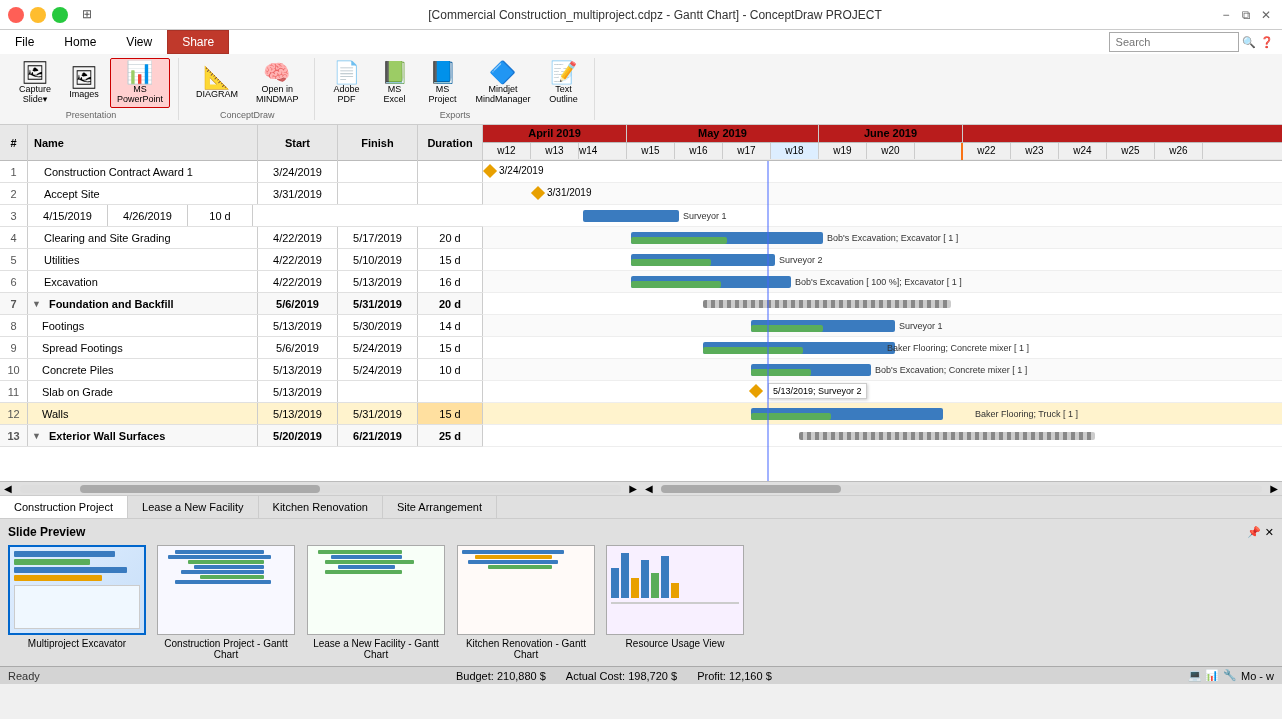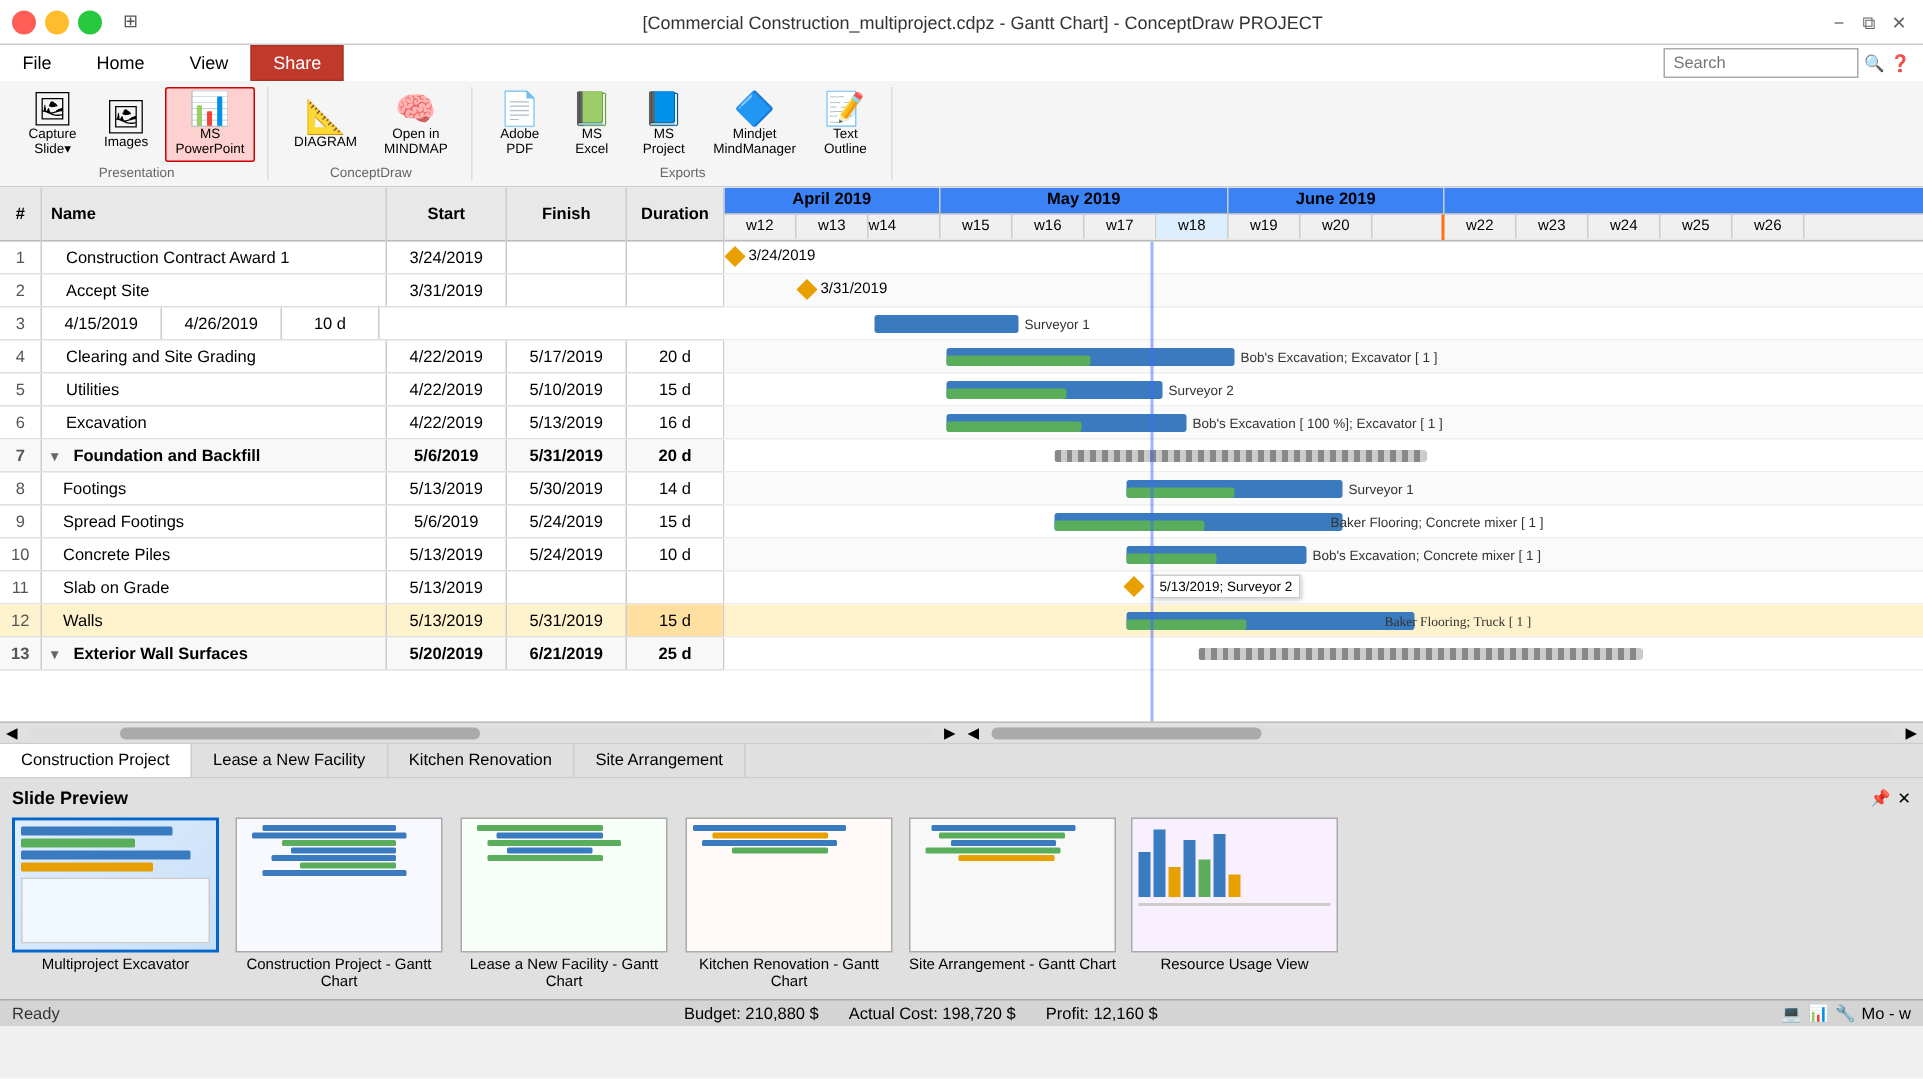--- a/index.html
+++ b/index.html
@@ -169,21 +169,21 @@
 
     <div style="display:flex; flex-shrink:0; height:36px;">
       <div class="gantt-col-id" style="display:flex; align-items:center; justify-content:center; height:36px;">#</div>
       <div class="gantt-col-name" style="display:flex; align-items:center; height:36px;">Name</div>
       <div class="gantt-col-start" style="display:flex; align-items:center; justify-content:center; height:36px;">Start</div>
       <div class="gantt-col-finish" style="display:flex; align-items:center; justify-content:center; height:36px;">Finish</div>
       <div class="gantt-col-dur" style="display:flex; align-items:center; justify-content:center; height:36px;">Duration</div>
     </div>
 
     <div style="flex:1; display:flex; flex-direction:column; overflow:hidden;">
-      <div style="display:flex; height:18px; background:#3b82f6; border-bottom:1px solid #bbb;">
+      <div style="display:flex; height:18px; background:#b91c1c; border-bottom:1px solid #bbb;">
         <div style="width:144px; min-width:144px; border-right:1px solid #ccc; text-align:center; font-size:11px; font-weight:bold; padding-top:2px;">April 2019</div>
         <div style="width:192px; min-width:192px; border-right:1px solid #ccc; text-align:center; font-size:11px; font-weight:bold; padding-top:2px;">May 2019</div>
         <div style="width:144px; min-width:144px; border-right:1px solid #ccc; text-align:center; font-size:11px; font-weight:bold; padding-top:2px;">June 2019</div>
       </div>
       <div style="display:flex; height:16px; background:#f0f0f0;">
         <div style="width:48px;min-width:48px;border-right:1px solid #ccc;text-align:center;font-size:10px;padding-top:2px;">w12</div>
         <div style="width:48px;min-width:48px;border-right:1px solid #ccc;text-align:center;font-size:10px;padding-top:2px;">w13</div>
         <div style="width:48px;min-width:48px;border-right:1px solid #ccc;font-size:10px;padding-top:2px;">w14</div>
         <div style="width:48px;min-width:48px;border-right:1px solid #ccc;text-align:center;font-size:10px;padding-top:2px;">w15</div>
         <div style="width:48px;min-width:48px;border-right:1px solid #ccc;text-align:center;font-size:10px;padding-top:2px;">w16</div>
@@ -389,21 +389,21 @@
       </div>
 
       <div class="gantt-chart-row">
         <div style="position:absolute; left:268px; top:5px; width:10px; height:10px; background:#e8a000; transform:rotate(45deg); z-index:2;"></div>
         <div style="position:absolute; left:285px; top:2px; background:white; border:1px solid #ccc; padding:2px 4px; font-size:9px; white-space:nowrap; box-shadow:1px 1px 3px rgba(0,0,0,0.2);">5/13/2019; Surveyor 2</div>
       </div>
 
       <div class="gantt-chart-row" style="background:#fff3cd;">
         <div class="gantt-bar" style="left:268px; width:192px; background:#3a7bbf;"></div>
         <div class="gantt-bar bar-green" style="left:268px; width:80px; height:7px; top:10px;"></div>
-        <span class="bar-label" style="left:440px;font-family:Liberation Serif, serif;">Baker Flooring; Truck [ 1 ]</span>
+        <span class="bar-label" style="left:492px;">Baker Flooring; Truck [ 1 ]</span>
       </div>
 
       <div class="gantt-chart-row">
         <div class="gantt-bar" style="left:316px; width:296px; height:8px; top:7px; background: repeating-linear-gradient(90deg, #888 0px, #888 4px, #ccc 4px, #ccc 8px);"></div>
       </div>
     </div>
   </div>
 
   <div style="height:14px; background:#e0e0e0; border-top:1px solid #bbb; display:flex; align-items:center; position:relative;">
     <span style="font-size:10px; padding:0 4px; cursor:pointer;">◀</span>
@@ -482,32 +482,20 @@
         <div style="width:100%;height:100%;background:#fffaf8;display:flex;flex-direction:column;padding:4px;gap:1px;">
           <div style="height:4px;background:#3a7bbf;width:80%;border-radius:1px;"></div>
           <div style="height:4px;background:#e8a000;width:60%;border-radius:1px;margin-left:10%;"></div>
           <div style="height:4px;background:#3a7bbf;width:70%;border-radius:1px;margin-left:5%;"></div>
           <div style="height:4px;background:#5aad5a;width:50%;border-radius:1px;margin-left:20%;"></div>
         </div>
       </div>
       <span class="slide-thumb-label">Kitchen Renovation - Gantt Chart</span>
     </div>
 
-    <div class="slide-thumb">
-      <div class="slide-thumb-img">
-        <div style="width:100%;height:100%;background:#f8f8f8;display:flex;flex-direction:column;padding:4px;gap:1px;">
-          <div style="height:4px;background:#3a7bbf;width:75%;border-radius:1px;margin-left:8%;"></div>
-          <div style="height:4px;background:#5aad5a;width:65%;border-radius:1px;margin-left:12%;"></div>
-          <div style="height:4px;background:#3a7bbf;width:55%;border-radius:1px;margin-left:18%;"></div>
-          <div style="height:4px;background:#5aad5a;width:70%;border-radius:1px;margin-left:5%;"></div>
-          <div style="height:4px;background:#e8a000;width:50%;border-radius:1px;margin-left:22%;"></div>
-        </div>
-      </div>
-      <span class="slide-thumb-label">Site Arrangement - Gantt Chart</span>
-    </div>
 
     <div class="slide-thumb">
       <div class="slide-thumb-img">
         <div style="width:100%;height:100%;background:#f8f0ff;display:flex;flex-direction:column;padding:4px;gap:2px;">
           <div style="display:flex;gap:2px;align-items:flex-end;height:50px;padding-bottom:2px;">
             <div style="width:8px;height:30px;background:#3a7bbf;"></div>
             <div style="width:8px;height:45px;background:#3a7bbf;"></div>
             <div style="width:8px;height:20px;background:#e8a000;"></div>
             <div style="width:8px;height:38px;background:#3a7bbf;"></div>
             <div style="width:8px;height:25px;background:#5aad5a;"></div>

